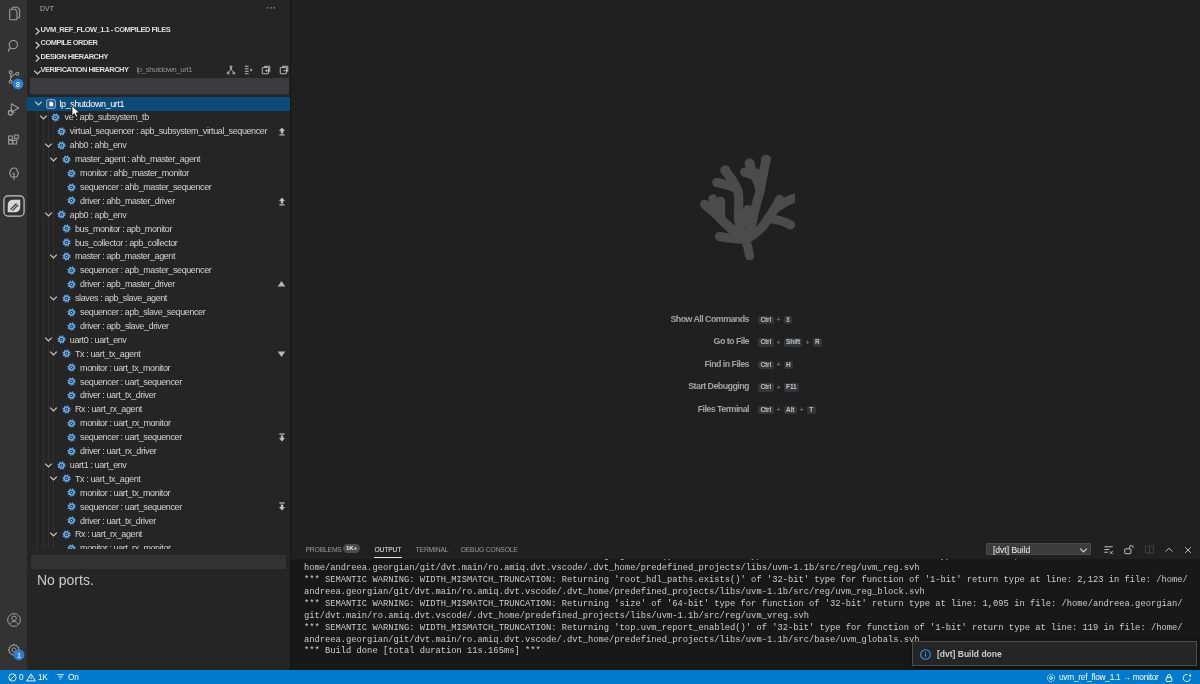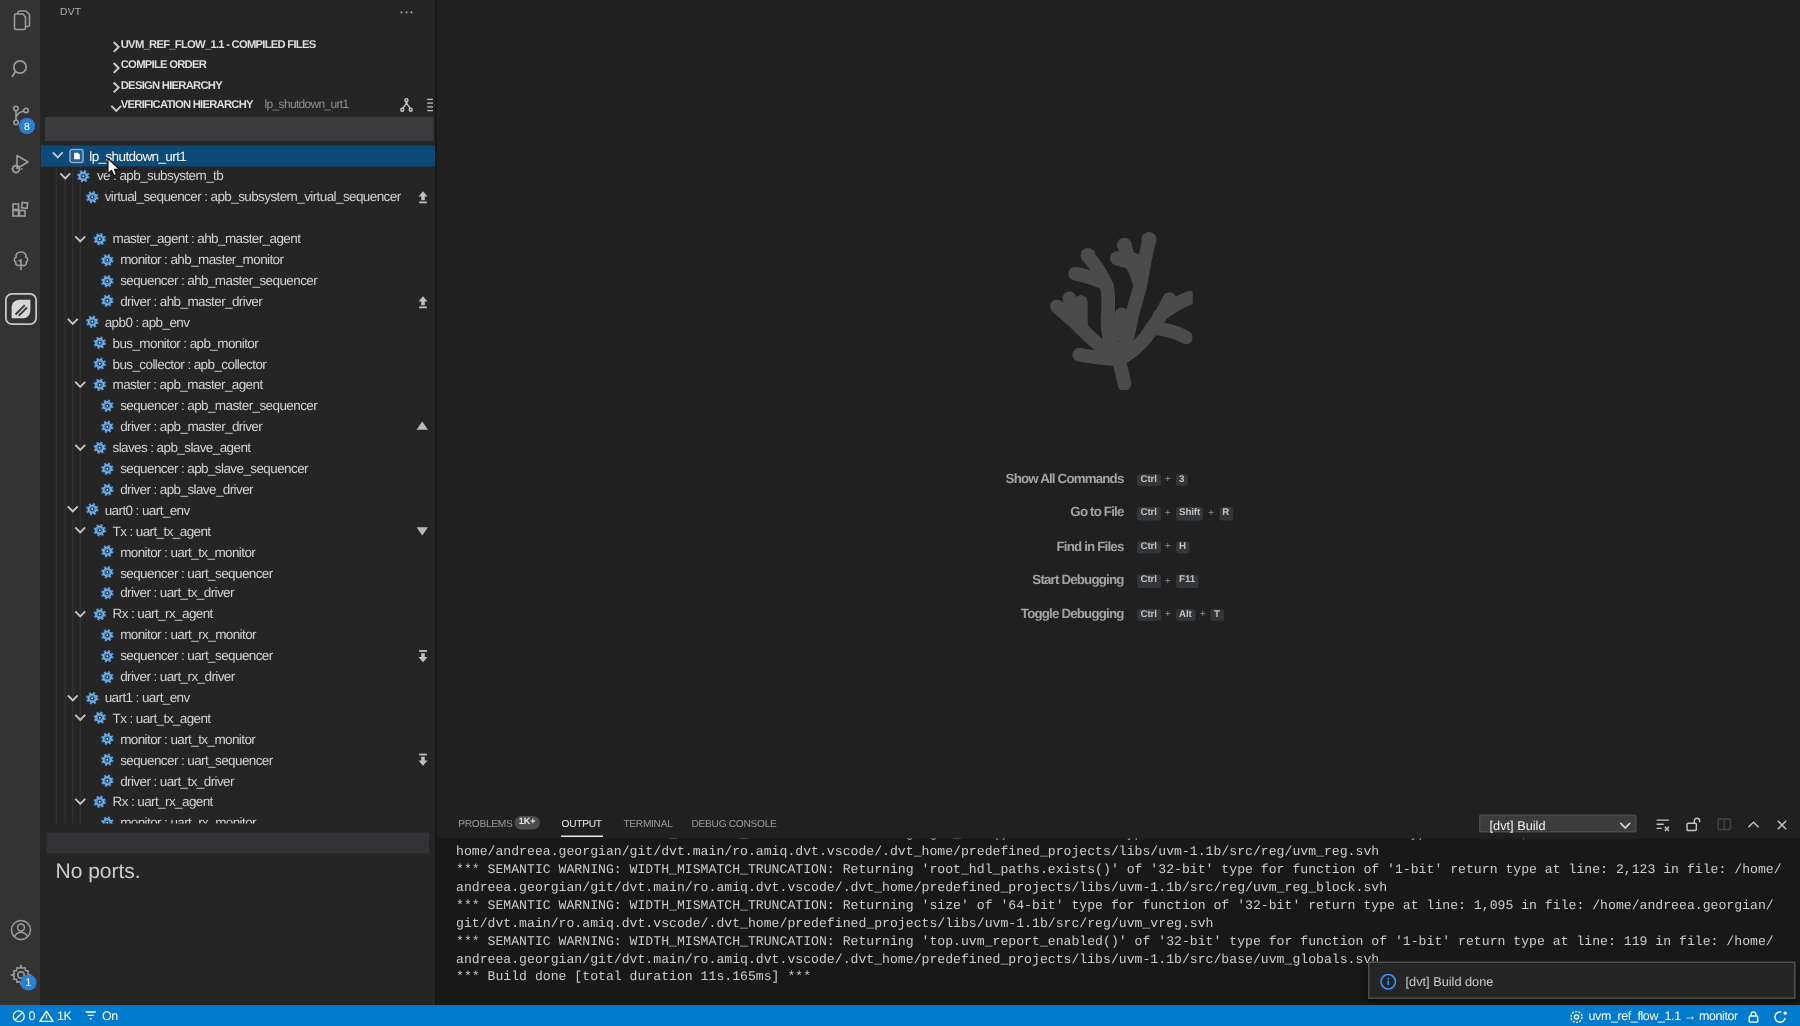--- a/index.html
+++ b/index.html
@@ -3,21 +3,21 @@
 * { margin:0; padding:0; box-sizing:border-box; }
 body { width:1200px; height:684px; overflow:hidden; position:relative;
   background:#202021; font-family:"Liberation Sans",sans-serif; }
 
 #abar { position:absolute; left:0; top:0; width:27px; height:670px; background:#333333; }
 .aicon { position:absolute; left:6px; width:16px; height:16px; }
 
 #sidebar { position:absolute; left:27px; top:0; width:263px; height:670px; background:#252526; overflow:hidden; }
 #sbtitle { position:absolute; left:13px; top:5px; font-size:6.8px; color:#b0b0b0; letter-spacing:.2px; }
 .sect { position:absolute; left:0; width:263px; height:13.5px; font-size:7.5px; font-weight:bold;
-  color:#dddddd; letter-spacing:-0.5px; line-height:13.5px;margin-left:40px; }
+  color:#dddddd; letter-spacing:-0.5px; line-height:13.5px; }
 .sect .lbl { position:absolute; left:13.5px; top:0; }
 .gray { color:#8f8f8f; font-weight:normal; letter-spacing:0; }
 #filterbox { position:absolute; left:2.5px; top:77.5px; width:259.5px; height:16.5px; background:#3b3b3d; }
 #tree { position:absolute; left:0; top:0; width:263px; height:549px; overflow:hidden; }
 .trow { position:absolute; left:0; width:263px; height:13.9px; }
 .trow.sel { background:#0c4a78; }
 .tt { position:absolute; top:1.8px; font-size:9px; letter-spacing:-0.4px; white-space:pre; }
 .rg { position:absolute; right:4px; top:2.5px; }
 #portshdr { position:absolute; left:4px; top:555px; width:255px; height:13.5px; background:#333335; }
 #noports { position:absolute; left:10px; top:572px; font-size:14px; color:#cccccc; }
@@ -33,21 +33,21 @@
 #panel { position:absolute; left:290px; top:540px; width:1029px; height:130px; background:#202021; border-left:1px solid #141414; }
 .ptab { position:absolute; top:5.5px; font-size:6.8px; letter-spacing:-0.2px; color:#9a9a9a; }
 #pcontent { position:absolute; left:0; top:19px; width:910px; height:111px; background:#181818; overflow:hidden; }
 #ptext { position:absolute; left:13px; top:-7.8px; font-family:"Liberation Mono",monospace;
   font-size:8.77px; line-height:11.9px; color:#cccccc; white-space:pre; letter-spacing:0px; }
 
 #status { position:absolute; left:0; top:670px; width:1200px; height:14px; background:#007acc; color:#ffffff; font-size:8.3px; letter-spacing:-0.25px; }
 
 #toast { position:absolute; left:912px; top:641px; width:285px; height:25px; background:#252526;
   border:1px solid #4d4d4d; box-shadow:0 2px 6px rgba(0,0,0,.5); }
-#toast span { position:absolute; left:24px; top:6.5px; font-size:8.5px; color:#cccccc; }
+#toast span { position:absolute; left:24px; top:6.5px; font-size:8.5px; color:#cccccc;font-weight:bold; }
 </style></head>
 <body>
 <svg width="0" height="0" style="position:absolute">
 <defs>
 <symbol id="gear" viewBox="0 0 16 16">
   <circle cx="8" cy="8" r="6.1" fill="none" stroke="#4f97dd" stroke-width="2.6" stroke-dasharray="2.55 2.25"></circle>
   <circle cx="8" cy="8" r="5.1" fill="#4f97dd"></circle>
   <circle cx="8" cy="8" r="4.9" fill="none" stroke="#b9d4ee" stroke-width="0.8"></circle>
   <circle cx="8" cy="8" r="2.5" fill="#16334d"></circle>
   <circle cx="8" cy="8" r="1.1" fill="#d6e6f5"></circle>
@@ -191,20 +191,29 @@
       </div>
 <div class="trow" style="top:124.6px">
         <svg style="position:absolute;left:29.6px;top:2.4px" width="9" height="9" viewBox="0 0 16 16">
           <use href="#gear"></use>
         </svg>
         <span class="tt" style="left:42.8px;color:#d2d2d2">virtual_sequencer : apb_subsystem_virtual_sequencer</span>
         <svg class="rg" width="8" height="9" viewBox="0 0 8 9">
           <path d="M4 0.5 L7 4 H5.2 V6.5 H2.8 V4 H1 Z" fill="#c0c0c0"></path>
           <rect x="1.4" y="7.3" width="5.2" height="1.2" fill="#c0c0c0"></rect>
         </svg>
+      </div>
+<div class="trow" style="top:138.5px">
+        <svg style="position:absolute;left:17.1px;top:2.4px" width="9" height="9" viewBox="0 0 9 9">
+          <path d="M1.2 2.6 L4.5 5.9 L7.8 2.6" fill="none" stroke="#c5c5c5" stroke-width="1.3"></path>
+        </svg>
+        <svg style="position:absolute;left:29.6px;top:2.4px" width="9" height="9" viewBox="0 0 16 16">
+          <use href="#gear"></use>
+        </svg>
+        <span class="tt" style="left:42.8px;color:#d2d2d2">ahb0 : ahb_env</span>
       </div>
 <div class="trow" style="top:152.4px">
         <svg style="position:absolute;left:22.25px;top:2.4px" width="9" height="9" viewBox="0 0 9 9">
           <path d="M1.2 2.6 L4.5 5.9 L7.8 2.6" fill="none" stroke="#c5c5c5" stroke-width="1.3"></path>
         </svg>
         <svg style="position:absolute;left:34.8px;top:2.4px" width="9" height="9" viewBox="0 0 16 16">
           <use href="#gear"></use>
         </svg>
         <span class="tt" style="left:48.0px;color:#d2d2d2">master_agent : ahb_master_agent</span>
       </div>
@@ -500,21 +509,21 @@
     </div>
   <div class="wmrow" style="top:376.2px">
       <span class="wmlabel">Start Debugging</span>
     <span class="wmkeys">
         <span class="kbd">Ctrl</span>
         <span class="plus">+</span>
         <span class="kbd">F11</span>
       </span>
     </div>
   <div class="wmrow" style="top:398.7px">
-      <span class="wmlabel">Toggle Debugging</span>
+      <span class="wmlabel">Files Terminal</span>
     <span class="wmkeys">
         <span class="kbd">Ctrl</span>
         <span class="plus">+</span>
         <span class="kbd">Alt</span>
         <span class="plus">+</span>
         <span class="kbd">T</span>
       </span>
     </div>
 </div>
 

